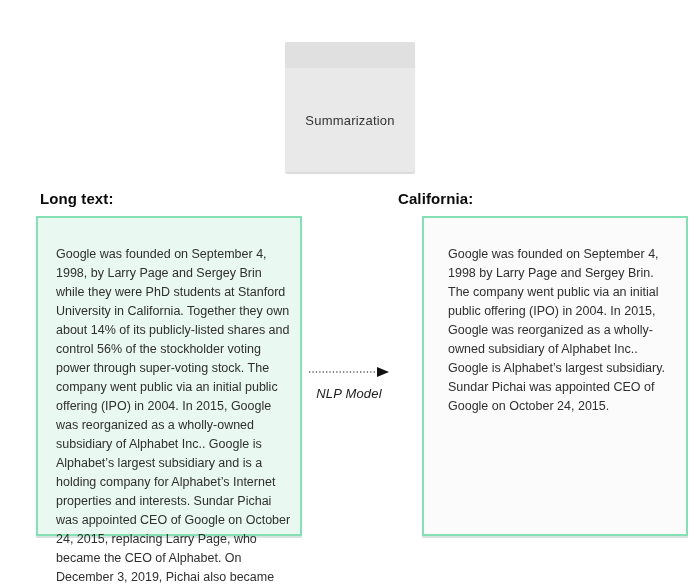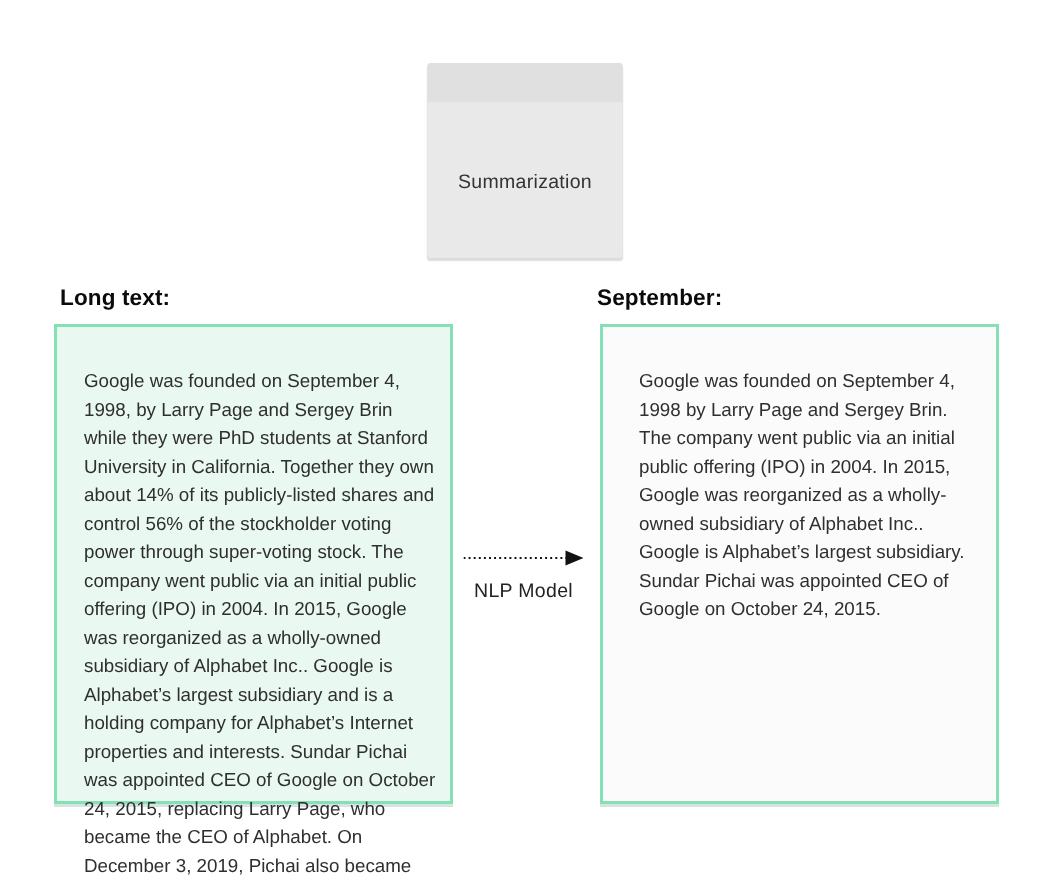--- a/index.html
+++ b/index.html
@@ -56,32 +56,32 @@
     width: 266px; height: 320px;
     border: 2px solid var(--box-border-green);
     box-shadow: 0 2px 0 rgba(70, 130, 105, 0.22);
   }
   .panel-long {
     left: 36px;
     background: var(--long-text-bg);
     padding: 27px 8px 0 18px;
   }
   .panel-summarized {
-    left: 400px;
+    left: 422px;
     background: var(--summarized-bg);
     padding: 27px 16px 0 24px;
   }
   .panel-text {
     font-size: 12.5px; line-height: 19px; color: var(--body-text);
   }
 
   
   .pipeline {
     position: absolute; left: 306px; top: 365px; width: 86px;
-    display: flex; flex-direction: column; align-items: center;
+    display: flex; flex-direction: column; align-items: center; font-style: italic;
   }
   .arrow-icon { display: block; width: 80px; height: 14px; }
   .arrow-label {
     margin-top: 7px;
     font-size: 13px; color: #222222; letter-spacing: 0.2px;
     white-space: nowrap;
   }
 </style>
 </head>
 <body>
@@ -102,19 +102,19 @@
   </div>
 
   <div class="pipeline">
     <svg class="arrow-icon" viewBox="0 0 80 14" xmlns="http://www.w3.org/2000/svg" aria-hidden="true">
       <line x1="0" y1="7" x2="69" y2="7" stroke="#111111" stroke-width="1.2" stroke-dasharray="1.3 2.1"></line>
       <polygon points="68,2 80,7 68,12" fill="#111111"></polygon>
     </svg>
     <span class="arrow-label">NLP Model</span>
   </div>
 
-  <div class="section-heading heading-summarized">September:</div>
+  <div class="section-heading heading-summarized">California:</div>
 
   <div class="text-panel panel-summarized">
     <p class="panel-text">Google was founded on September 4, 1998 by Larry Page and Sergey Brin. The company went public via an initial public offering (IPO) in 2004. In 2015, Google was reorganized as a wholly-owned subsidiary of Alphabet Inc.. Google is Alphabet’s largest subsidiary. Sundar Pichai was appointed CEO of Google on October 24, 2015.</p>
   </div>
 
 </div>
 
 </body></html>

